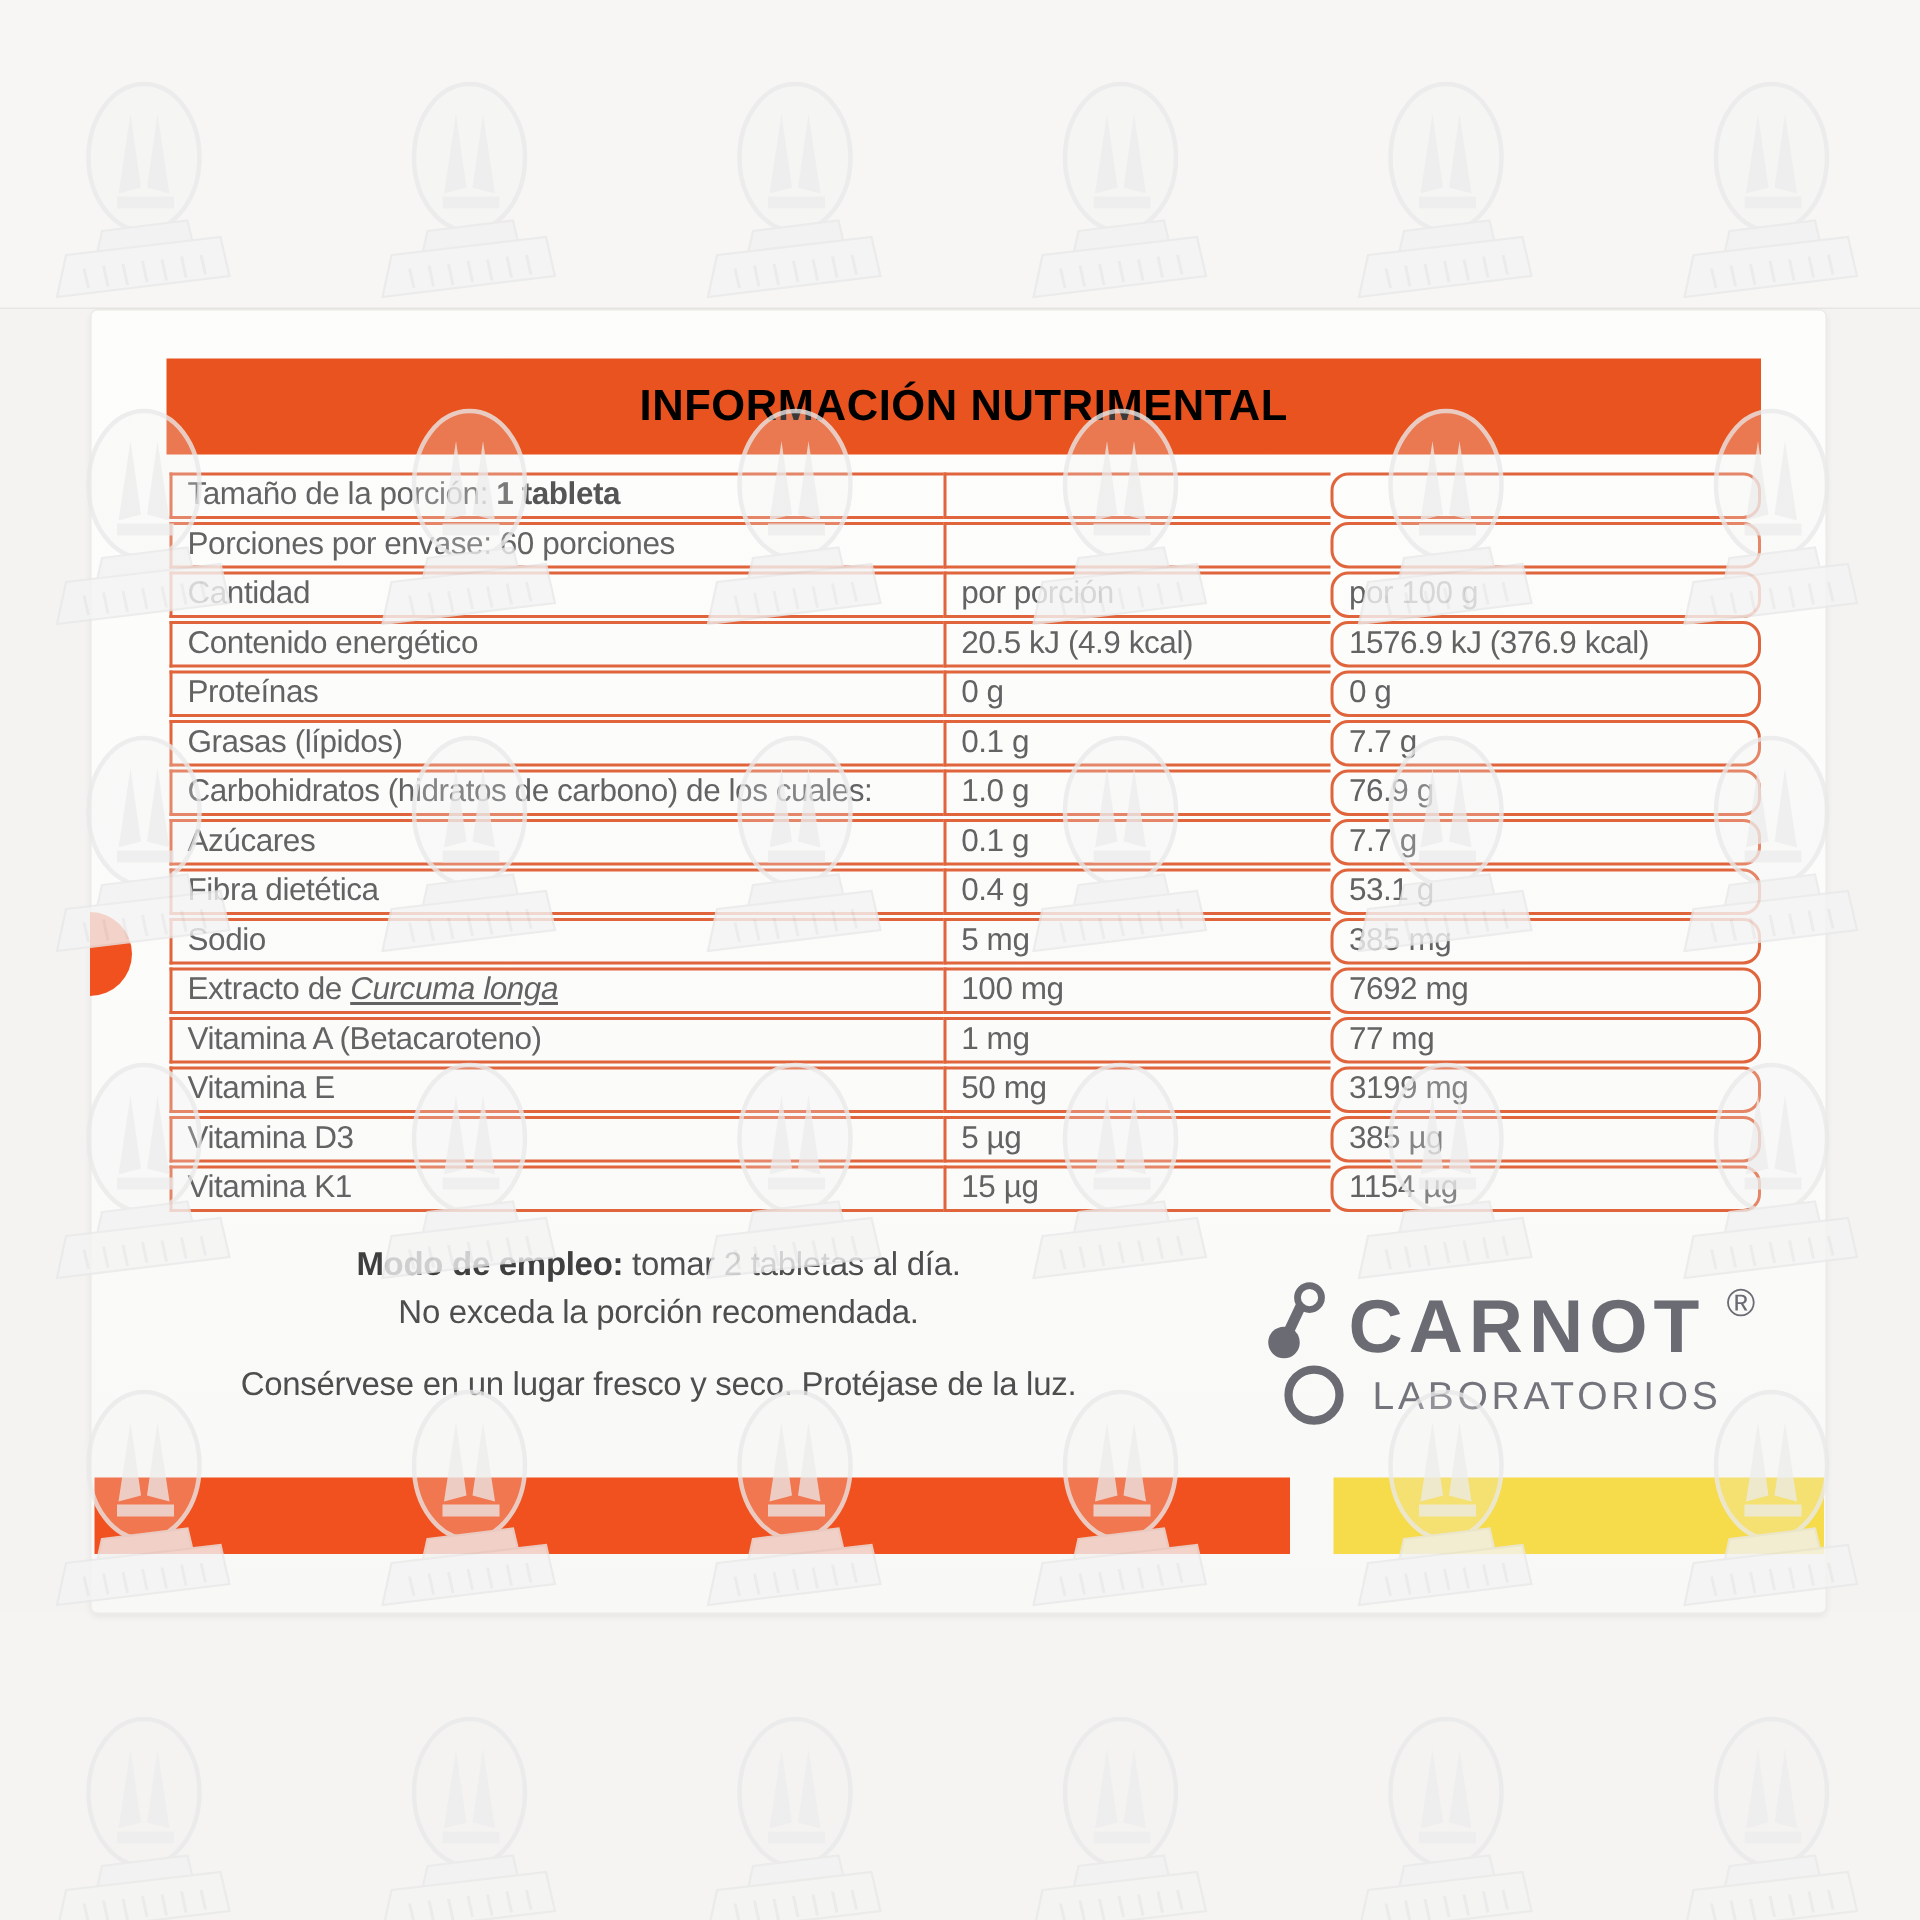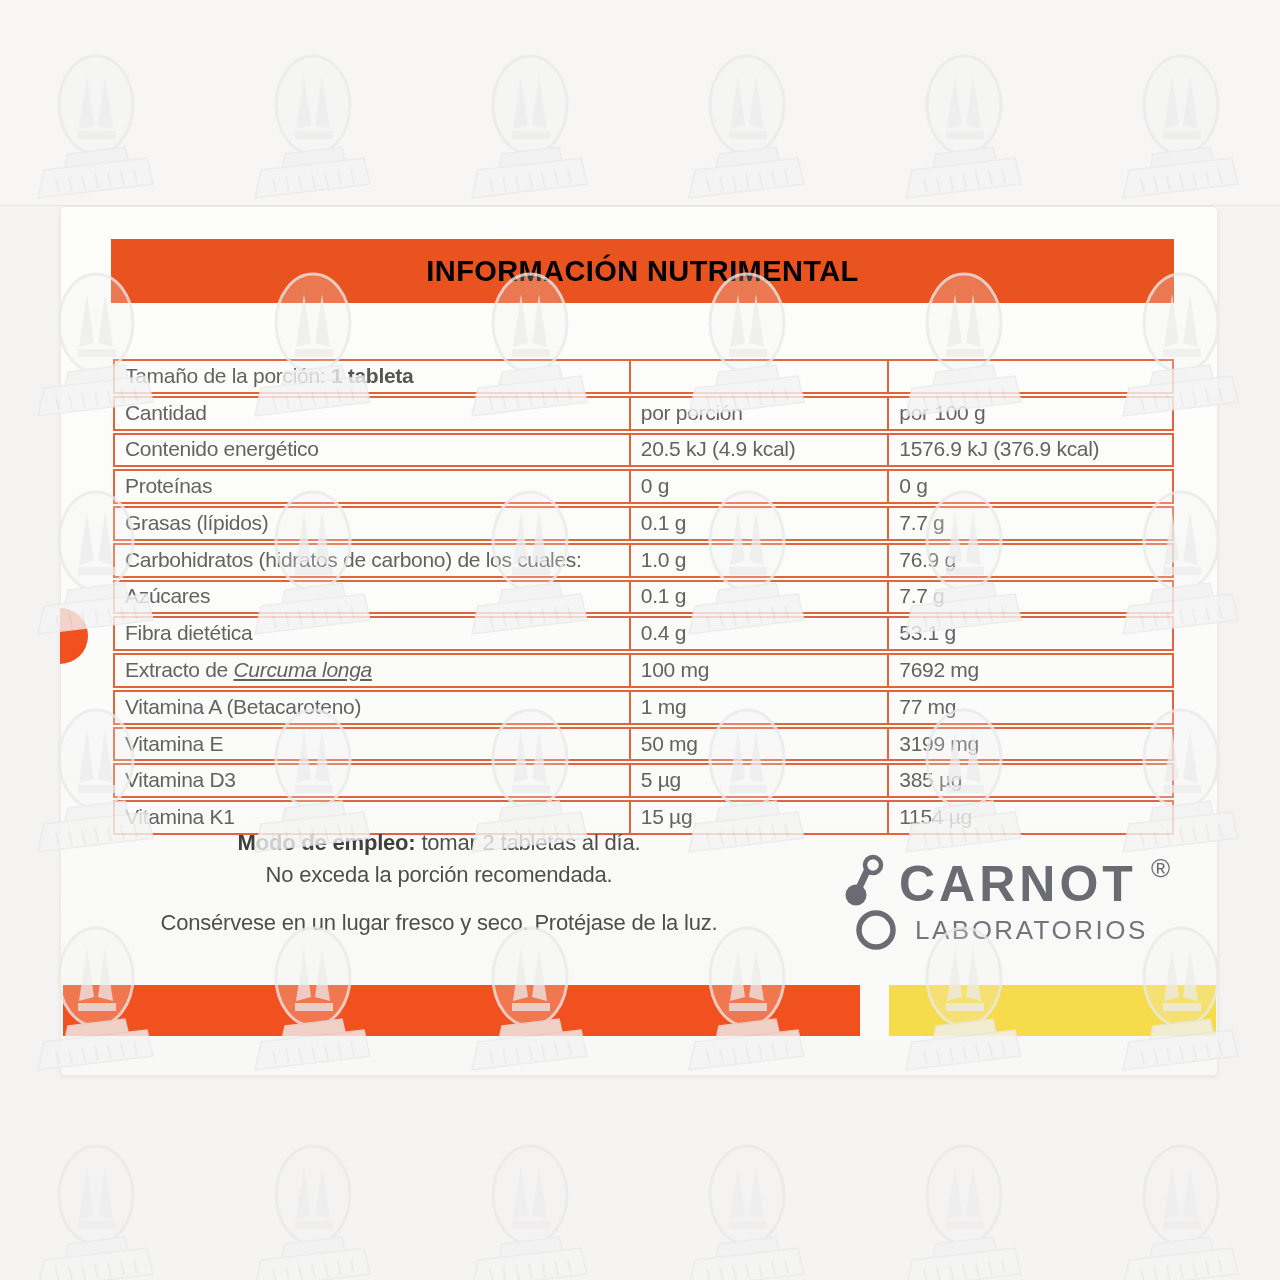--- a/index.html
+++ b/index.html
@@ -22,34 +22,34 @@
     box-shadow:0 2px 4px rgba(0,0,0,0.06);
   }
 
   .nutri-header{
     position:absolute;left:50px;top:32px;width:1063px;height:64px;
     background:#e8531f;color:#000000;
     display:flex;align-items:center;justify-content:center;
     font-size:29px;font-weight:bold;letter-spacing:.4px;
   }
 
-  .table-wrap{position:absolute;left:52px;top:106px;width:1061px;height:480px;margin-top:44px;}
+  .table-wrap{position:absolute;left:52px;top:106px;width:1061px;height:480px;}
   table.nutri{
     width:100%;height:100%;table-layout:fixed;
     border-collapse:separate;border-spacing:0 2px;
   }
   table.nutri td{
     font-size:21px;color:#636363;letter-spacing:-0.3px;
     white-space:nowrap;overflow:hidden;
     border-top:2px solid #e0653c;border-bottom:2px solid #e0653c;
     padding:1px 4px 2px 10px;background:transparent;vertical-align:middle;
   }
   td.c1{width:49.4%;border-left:2px solid #e0653c;padding-left:11px;}
   td.c2{width:24.0%;border-left:2px solid #e0653c;padding-left:31px;}
-  td.c3{width:26.6%;border-left:2px solid #e0653c;border-right:2px solid #e0653c;padding-left:25px;}
+  td.c3{width:26.6%;border-left:2px solid #e0653c;border-right:2px solid #e0653c;padding-left:25px;border-radius:12px;}
   td.c1 b{font-weight:bold;color:#555555;}
   td.c1 i{font-style:italic;text-decoration:underline;}
 
   .usage{
     position:absolute;left:58px;top:620px;width:640px;
     font-size:22px;color:#4e4e4e;letter-spacing:-0.2px;line-height:32px;
   }
   .usage p{margin:0;text-align:center;}
   .usage .storage{margin-top:16px;}
   .usage b{color:#3f3f3f;}
@@ -82,20 +82,25 @@
 
     <div class="table-wrap">
       <table class="nutri">
         <tbody>
             <tr>
               <td class="c1"><span>Tamaño de la porción: </span><b>1 tableta</b></td>
               <td class="c2"></td>
               <td class="c3"></td>
             </tr>
             <tr>
+              <td class="c1"><span>Porciones por envase: 60 porciones</span></td>
+              <td class="c2"></td>
+              <td class="c3"></td>
+            </tr>
+            <tr>
               <td class="c1"><span>Cantidad</span></td>
               <td class="c2">por porción</td>
               <td class="c3">por 100 g</td>
             </tr>
             <tr>
               <td class="c1"><span>Contenido energético</span></td>
               <td class="c2">20.5 kJ (4.9 kcal)</td>
               <td class="c3">1576.9 kJ (376.9 kcal)</td>
             </tr>
             <tr>
@@ -115,20 +120,25 @@
             </tr>
             <tr>
               <td class="c1"><span>Azúcares</span></td>
               <td class="c2">0.1 g</td>
               <td class="c3">7.7 g</td>
             </tr>
             <tr>
               <td class="c1"><span>Fibra dietética</span></td>
               <td class="c2">0.4 g</td>
               <td class="c3">53.1 g</td>
+            </tr>
+            <tr>
+              <td class="c1"><span>Sodio</span></td>
+              <td class="c2">5 mg</td>
+              <td class="c3">385 mg</td>
             </tr>
             <tr>
               <td class="c1"><span>Extracto de </span><i>Curcuma longa</i></td>
               <td class="c2">100 mg</td>
               <td class="c3">7692 mg</td>
             </tr>
             <tr>
               <td class="c1"><span>Vitamina A (Betacaroteno)</span></td>
               <td class="c2">1 mg</td>
               <td class="c3">77 mg</td>

